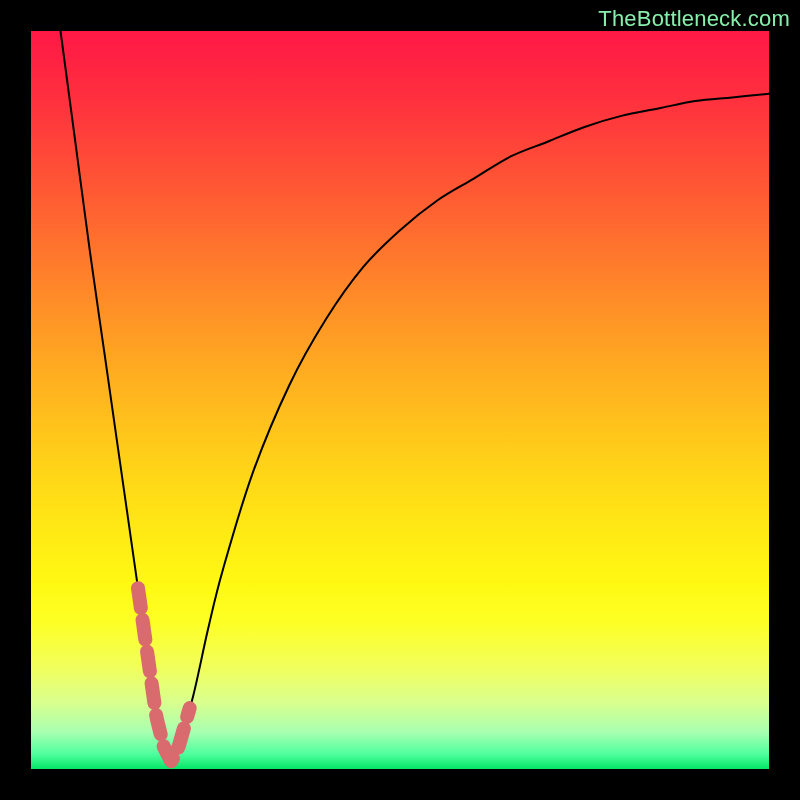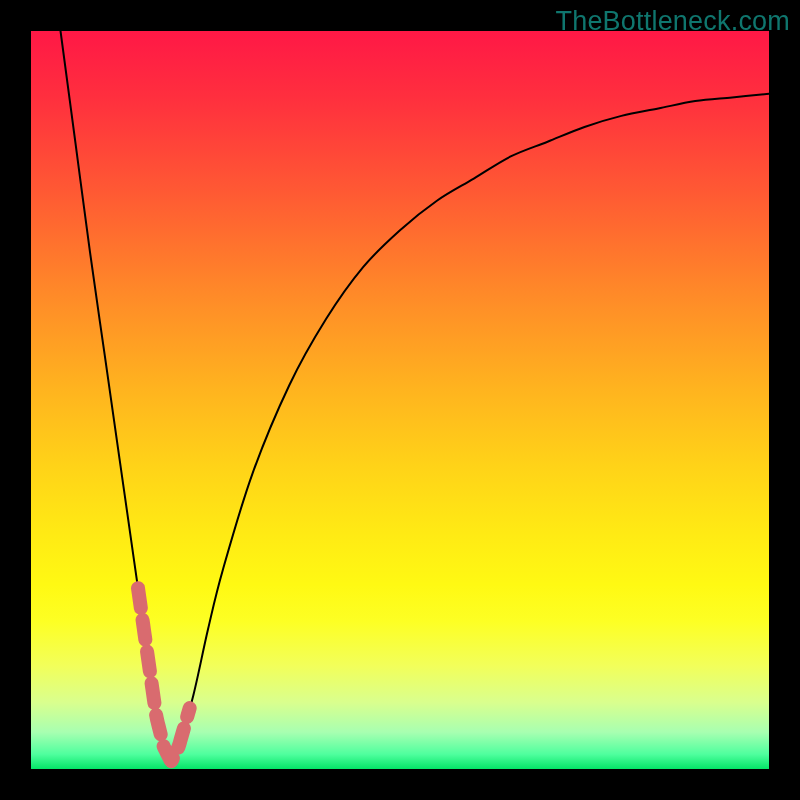--- a/index.html
+++ b/index.html
@@ -64,22 +64,22 @@
     stroke: #d96b6f;
     stroke-width: 14;
     stroke-linecap: round;
     stroke-linejoin: round;
     stroke-dasharray: 20 12;
   }
   .watermark {
     position: absolute;
     top: 6px;
     right: 10px;
-    color: #0f766e;
-    font-size: 27px;
+    color: #86efac;
+    font-size: 22px;
     letter-spacing: 0.2px;
     font-weight: 400;
     pointer-events: none;
     user-select: none;
   }
 </style>
 </head>
 <body>
 
 <div class="frame">

